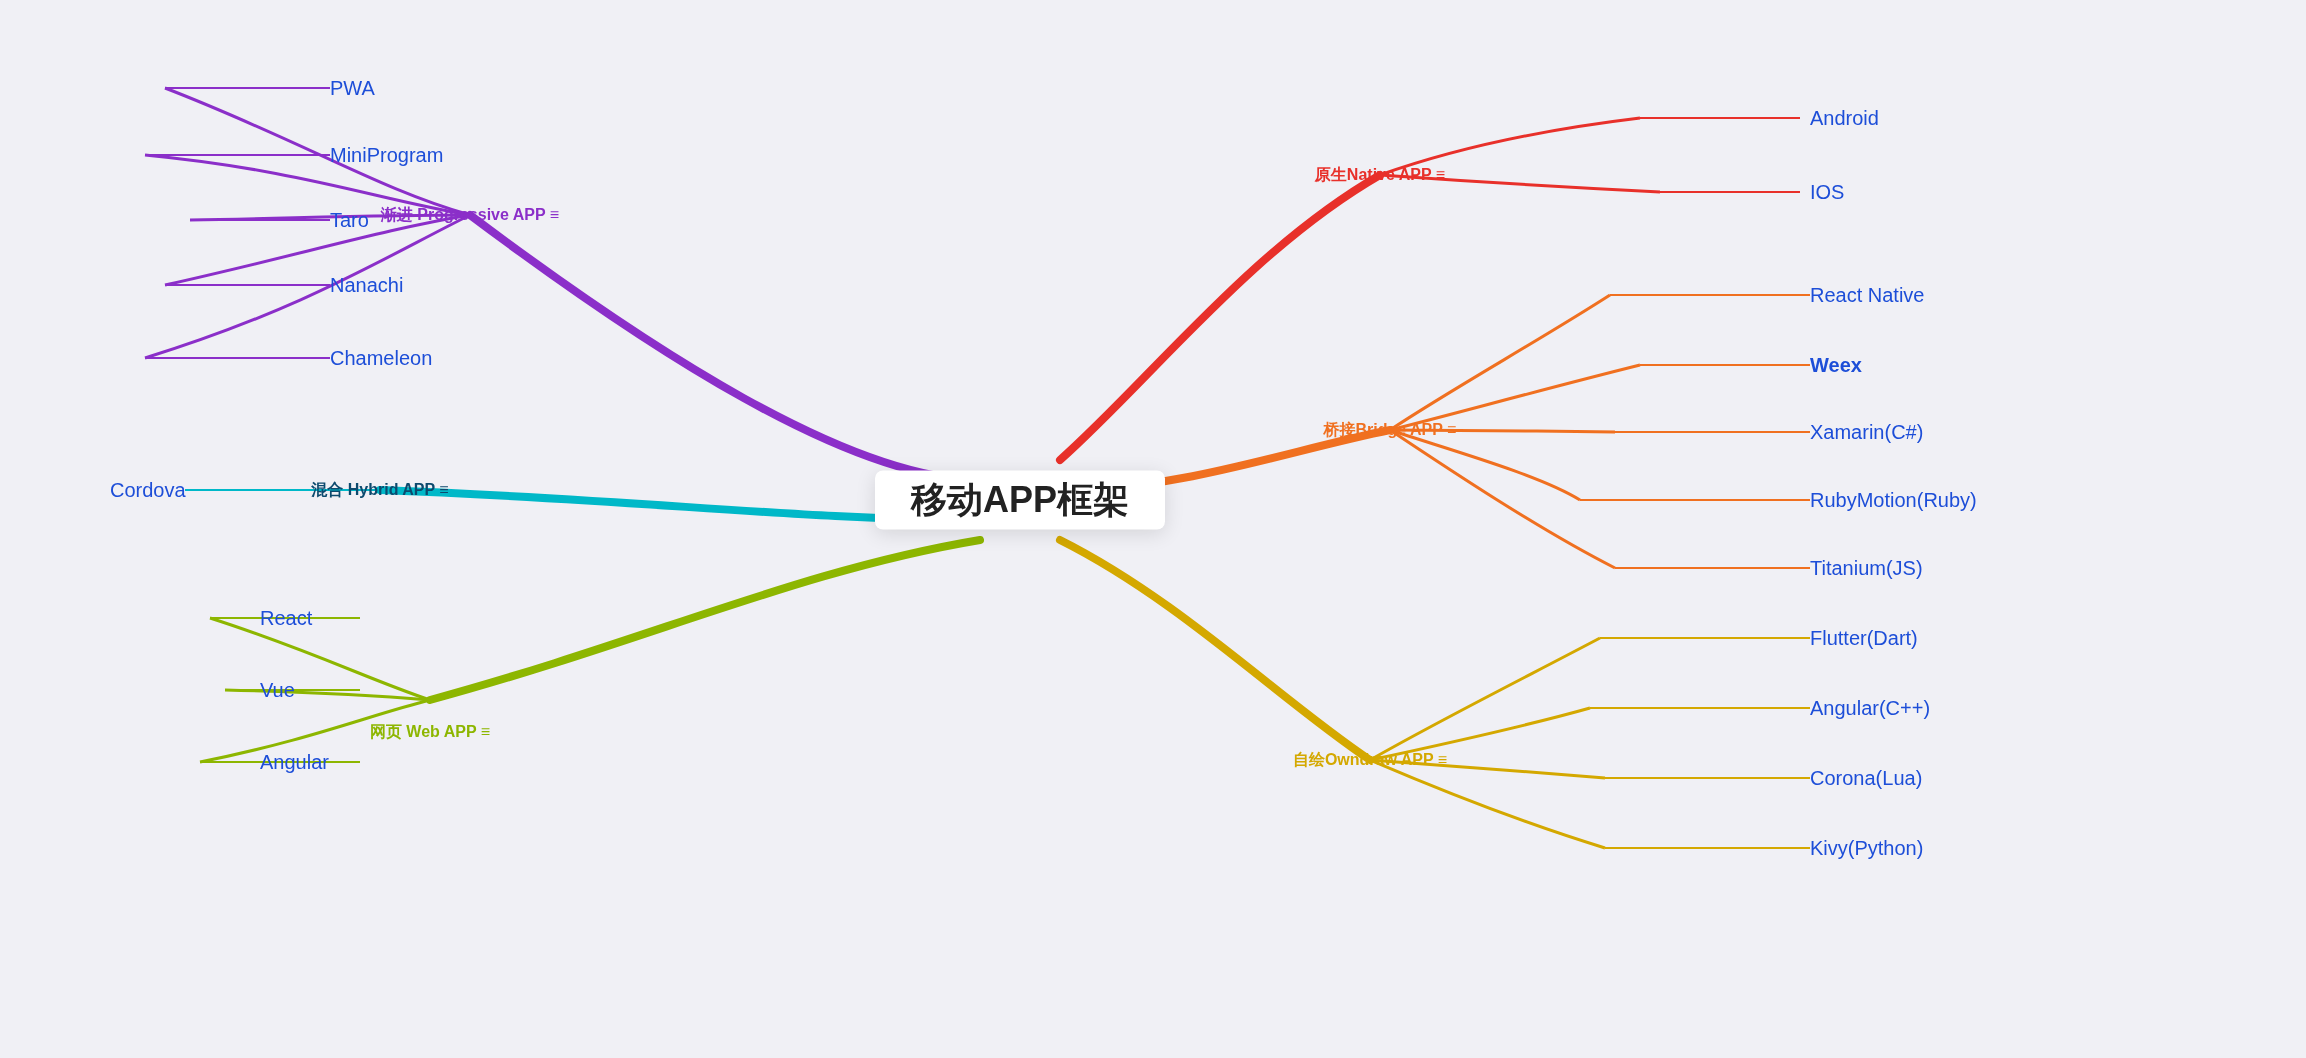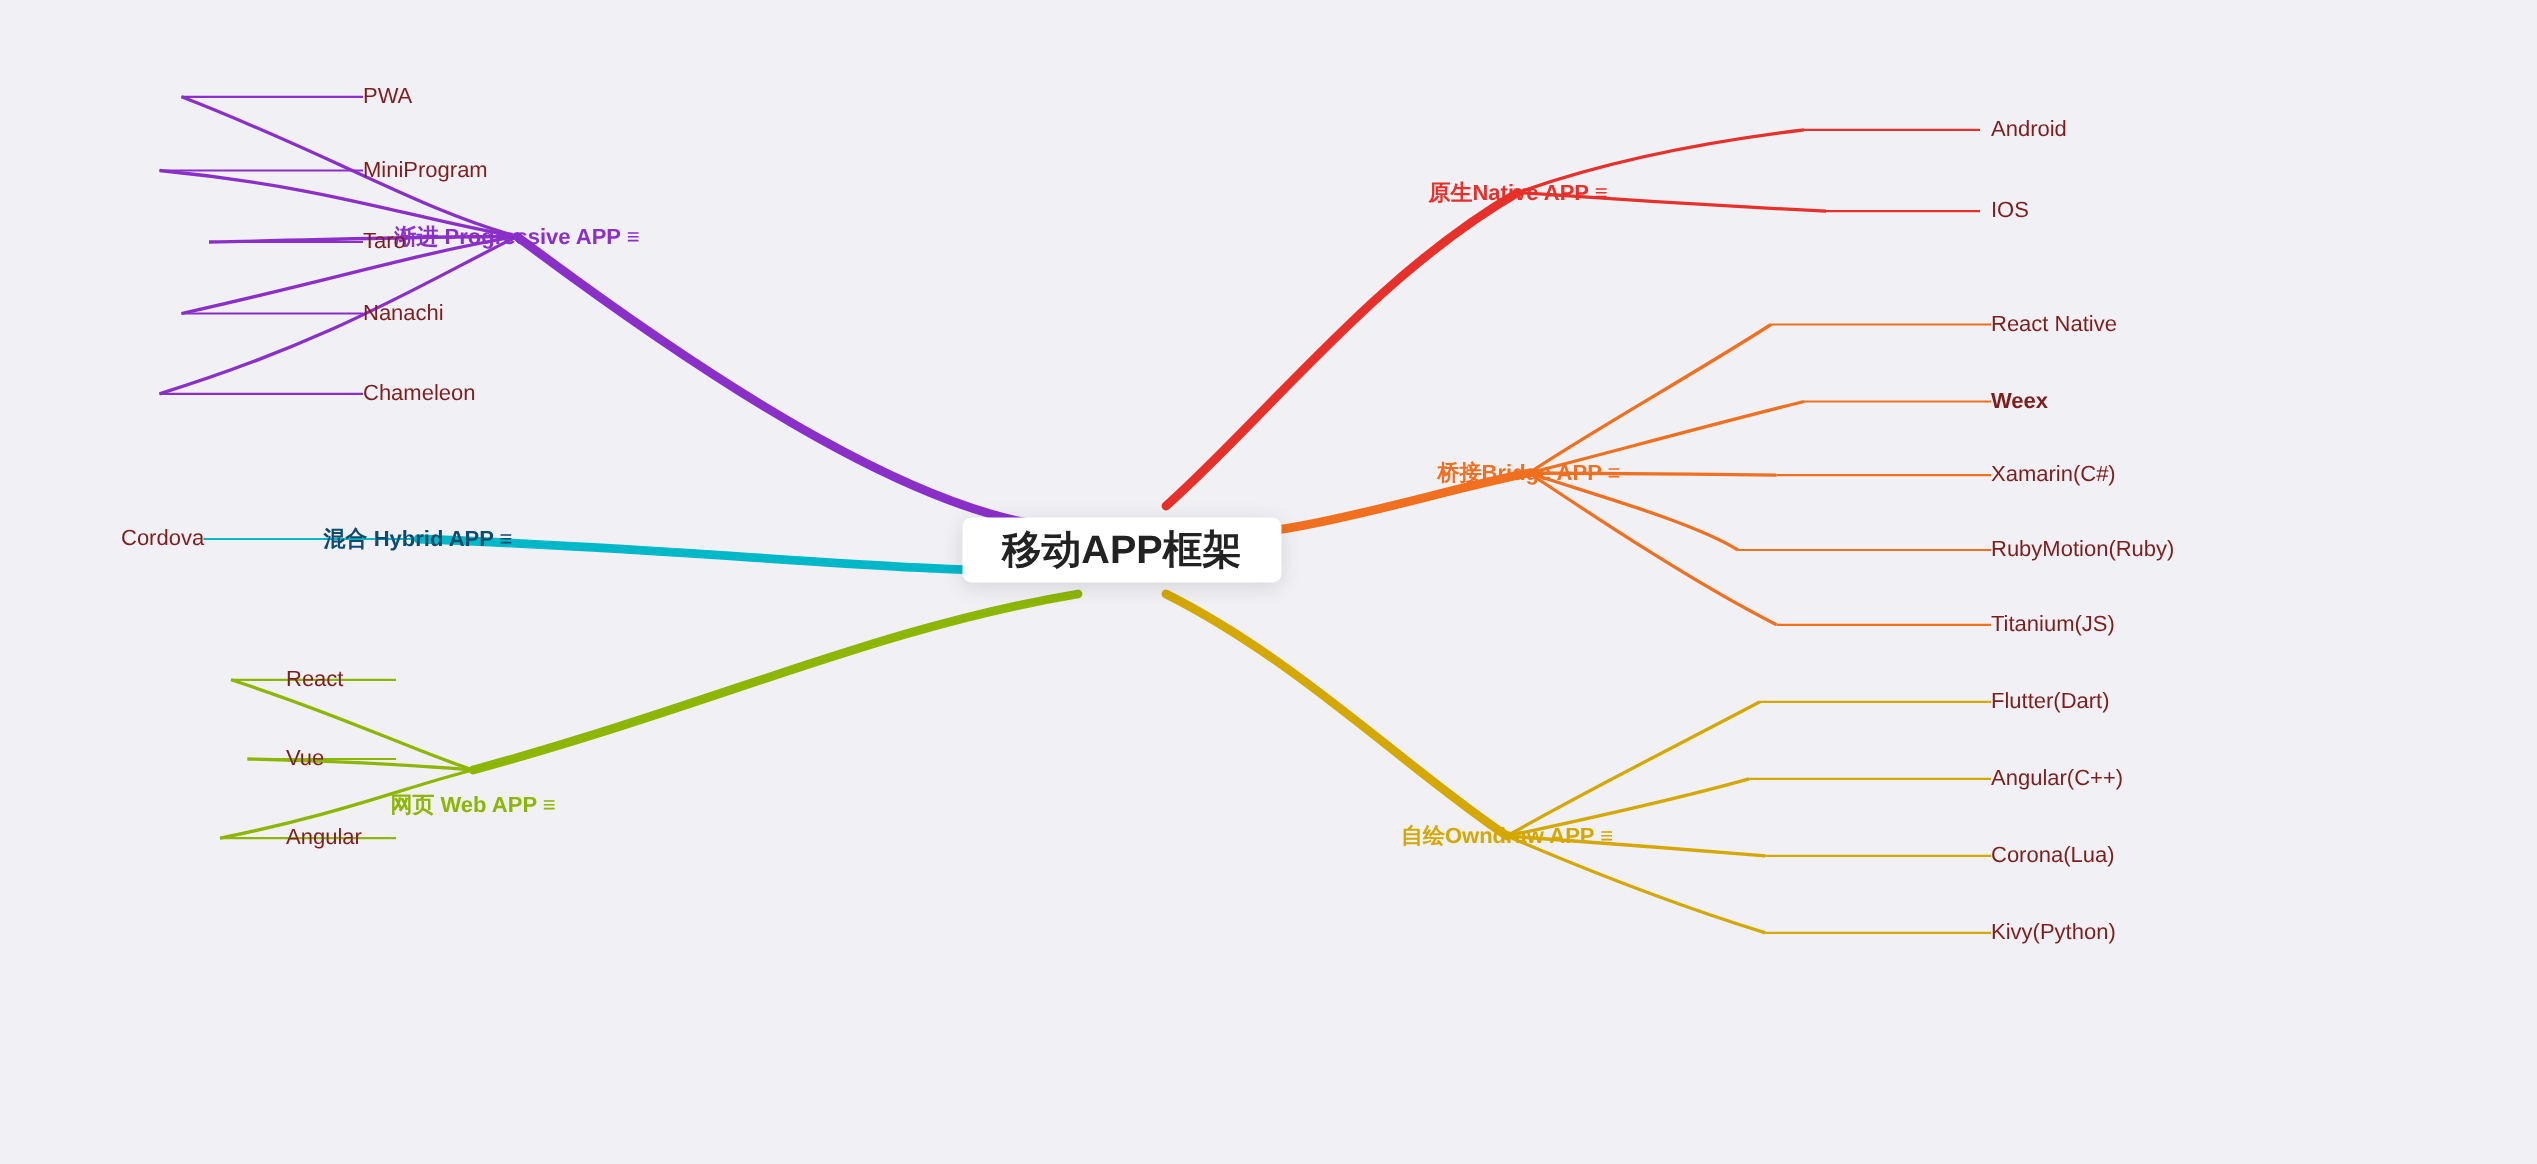--- a/index.html
+++ b/index.html
@@ -30,29 +30,29 @@
       font-size: 36px;
       font-weight: bold;
       color: #222;
       box-shadow: 0 4px 20px rgba(0,0,0,0.12);
       white-space: nowrap;
       transform: translate(-50%, -50%);
       z-index: 10;
     }
     .branch-label {
       position: absolute;
-      font-size: 20px;
+      font-size: 16px;
       font-weight: 600;
       white-space: nowrap;
       transform: translate(-50%, -50%);
     }
     .leaf-label {
       position: absolute;
       font-size: 20px;
-      color: #7f1d1d;
+      color: #1d4ed8;
       white-space: nowrap;
       transform: translate(0, -50%);
     }
   </style>
 </head>
 <body>
 
 <div id="mindmap-container">
   <svg id="mindmap">
 

